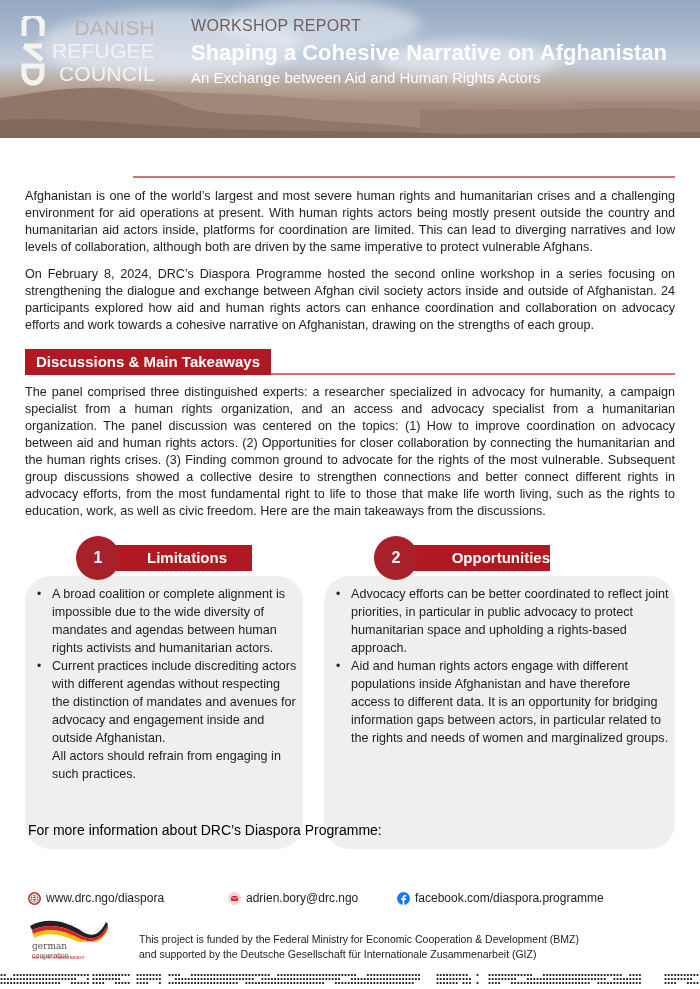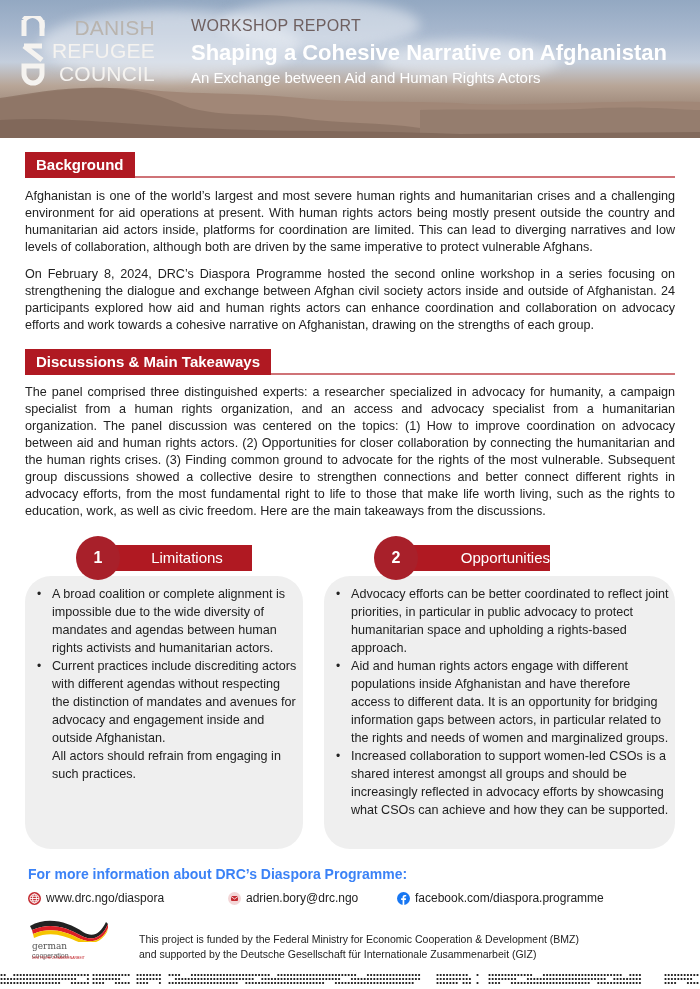--- a/index.html
+++ b/index.html
@@ -26,28 +26,28 @@
   .section-head { position: absolute; left: 25px; height: 26px; }
   .section-head .tab { position: absolute; left: 0; top: 0; height: 26px; background: #b01922; color: #fff; font-weight: bold; font-size: 15px; line-height: 26px; padding: 0 11px; }
   .section-head .rule { position: absolute; bottom: 0; height: 2px; background: #cf7377; right: 0; }
 
   .para { position: absolute; left: 25px; width: 650px; font-size: 12.6px; line-height: 17px; text-align: justify; color: #222; }
 
   
   .box { position: absolute; top: 576px; height: 273px; background: #efefef; border-radius: 26px; }
   .badge-wrap { position: absolute; top: 536px; height: 40px; }
   .badge-circle { position: absolute; left: 0; top: 0; width: 44px; height: 44px; border-radius: 50%; background: #a8202a; color: #fff; font-weight: bold; font-size: 16px; line-height: 44px; text-align: center; }
-  .badge-bar { position: absolute; left: 30px; top: 9px; height: 26px; background: #b01922; color: #fff; font-weight: normal; font-size: 15px; line-height: 26px; text-align: center; }
+  .badge-bar { position: absolute; left: 30px; top: 9px; height: 26px; background: #b01922; color: #fff; font-weight: bold; font-size: 15px; line-height: 26px; text-align: center; }
   .box ul { list-style: none; position: absolute; top: 9px; }
   .box li { position: relative; font-size: 12.6px; line-height: 18px; padding-left: 17px; color: #222; }
   .box li::before { content: "•"; position: absolute; left: 2px; top: 0; font-size: 12px; }
   .box li.cont::before { content: ""; }
 
   
-  .more-info { position: absolute; left: 28px; top: 866px; font-size: 14px; font-weight: bold; color: #3b82f6; }
+  .more-info { position: absolute; left: 28px; top: 822px; font-size: 14px; font-weight: normal; color: #000000; }
   .contact { position: absolute; top: 891px; font-size: 12px; color: #222; display: flex; align-items: center; }
   .contact .ic { width: 13px; height: 13px; border-radius: 50%; margin-right: 5px; display: inline-block; position: relative; }
   .funding { position: absolute; left: 139px; top: 932px; font-size: 10.5px; line-height: 15px; color: #222; }
   .gc-logo { position: absolute; left: 28px; top: 918px; width: 82px; height: 42px; }
   .gc-logo .gc-text { position: absolute; left: 4px; top: 24px; font-family: "DejaVu Serif", serif; font-size: 9px; color: #555; line-height: 9px; }
   .gc-logo .gc-text2 { position: absolute; left: 4px; top: 33px; font-size: 5.5px; color: #555; }
   .braille { position: absolute; left: 0; top: 972px; width: 700px; height: 14px; }
 </style>
 </head>
 <body>
@@ -81,21 +81,20 @@
 
   <div class="hdr-text">
     <div class="hdr-kicker">WORKSHOP REPORT</div>
     <div class="hdr-title">Shaping a Cohesive Narrative on Afghanistan</div>
     <div class="hdr-sub">An Exchange between Aid and Human Rights Actors</div>
   </div>
 </div>
 
 <div class="section-head" style="top:152px;width:650px;">
   <div class="rule" style="left: 108px;"></div>
-  <div class="tab">Background</div>
 </div>
 <p class="para" style="top:188px;">Afghanistan is one of the world’s largest and most severe human rights and humanitarian crises and a challenging environment for aid operations at present. With human rights actors being mostly present outside the country and humanitarian aid actors inside, platforms for coordination are limited. This can lead to diverging narratives and low levels of collaboration, although both are driven by the same imperative to protect vulnerable Afghans.</p>
 <p class="para" style="top:266px;">On February 8, 2024, DRC’s Diaspora Programme hosted the second online workshop in a series focusing on strengthening the dialogue and exchange between Afghan civil society actors inside and outside of Afghanistan. 24 participants explored how aid and human rights actors can enhance coordination and collaboration on advocacy efforts and work towards a cohesive narrative on Afghanistan, drawing on the strengths of each group.</p>
 
 <div class="section-head" style="top:349px;width:650px;">
   <div class="rule" style="left: 244px;"></div>
   <div class="tab">Discussions &amp; Main Takeaways</div>
 </div>
 <p class="para" style="top:384px;">The panel comprised three distinguished experts: a researcher specialized in advocacy for humanity, a campaign specialist from a human rights organization, and an access and advocacy specialist from a humanitarian organization. The panel discussion was centered on the topics: (1) How to improve coordination on advocacy between aid and human rights actors. (2) Opportunities for closer collaboration by connecting the humanitarian and the human rights crises. (3) Finding common ground to advocate for the rights of the most vulnerable. Subsequent group discussions showed a collective desire to strengthen connections and better connect different rights in advocacy efforts, from the most fundamental right to life to those that make life worth living, such as the rights to education, work, as well as civic freedom. Here are the main takeaways from the discussions.</p>
 
@@ -108,21 +107,20 @@
 </div>
 <div class="badge-wrap" style="left:76px;width:176px;">
   <div class="badge-bar" style="width:146px;padding-left:16px;">Limitations</div>
   <div class="badge-circle">1</div>
 </div>
 
 <div class="box" style="left:324px;width:351px;">
   <ul style="left:10px;width:336px;">
     <li>Advocacy efforts can be better coordinated to reflect joint priorities, in particular in public advocacy to protect humanitarian space and upholding a rights-based approach.</li>
     <li>Aid and human rights actors engage with different populations inside Afghanistan and have therefore access to different data. It is an opportunity for bridging information gaps between actors, in particular related to the rights and needs of women and marginalized groups.</li>
-    <li>Increased collaboration to support women-led CSOs is a shared interest amongst all groups and should be increasingly reflected in advocacy efforts by showcasing what CSOs can achieve and how they can be supported.</li>
   </ul>
 </div>
 <div class="badge-wrap" style="left:374px;width:176px;">
   <div class="badge-bar" style="width:146px;padding-left:16px;text-align:right;">Opportunities</div>
   <div class="badge-circle">2</div>
 </div>
 
 <div class="more-info">For more information about DRC’s Diaspora Programme:</div>
 
 <div class="contact" style="left:28px;">

